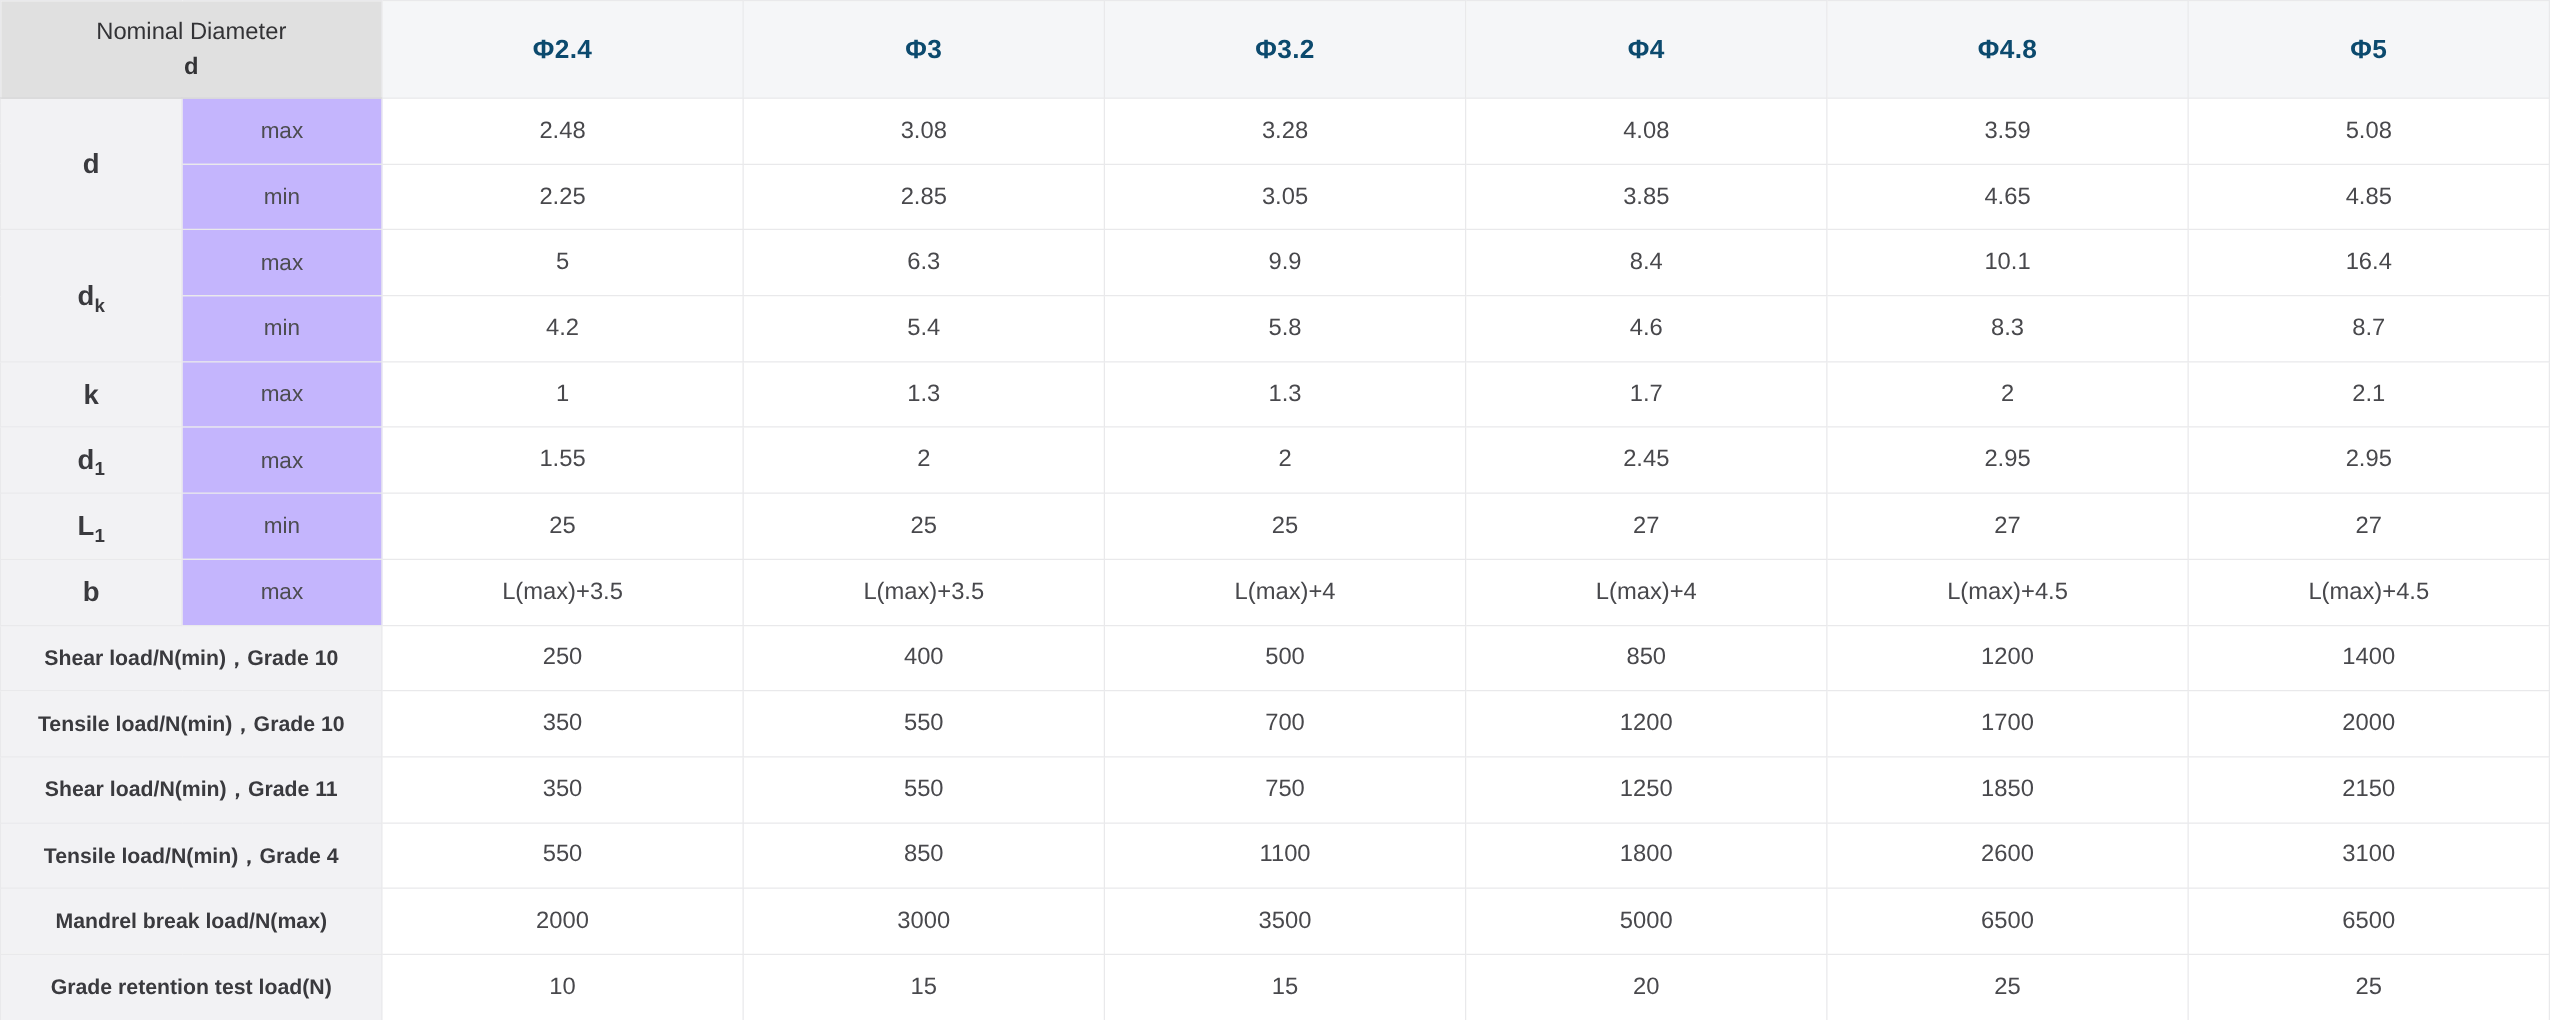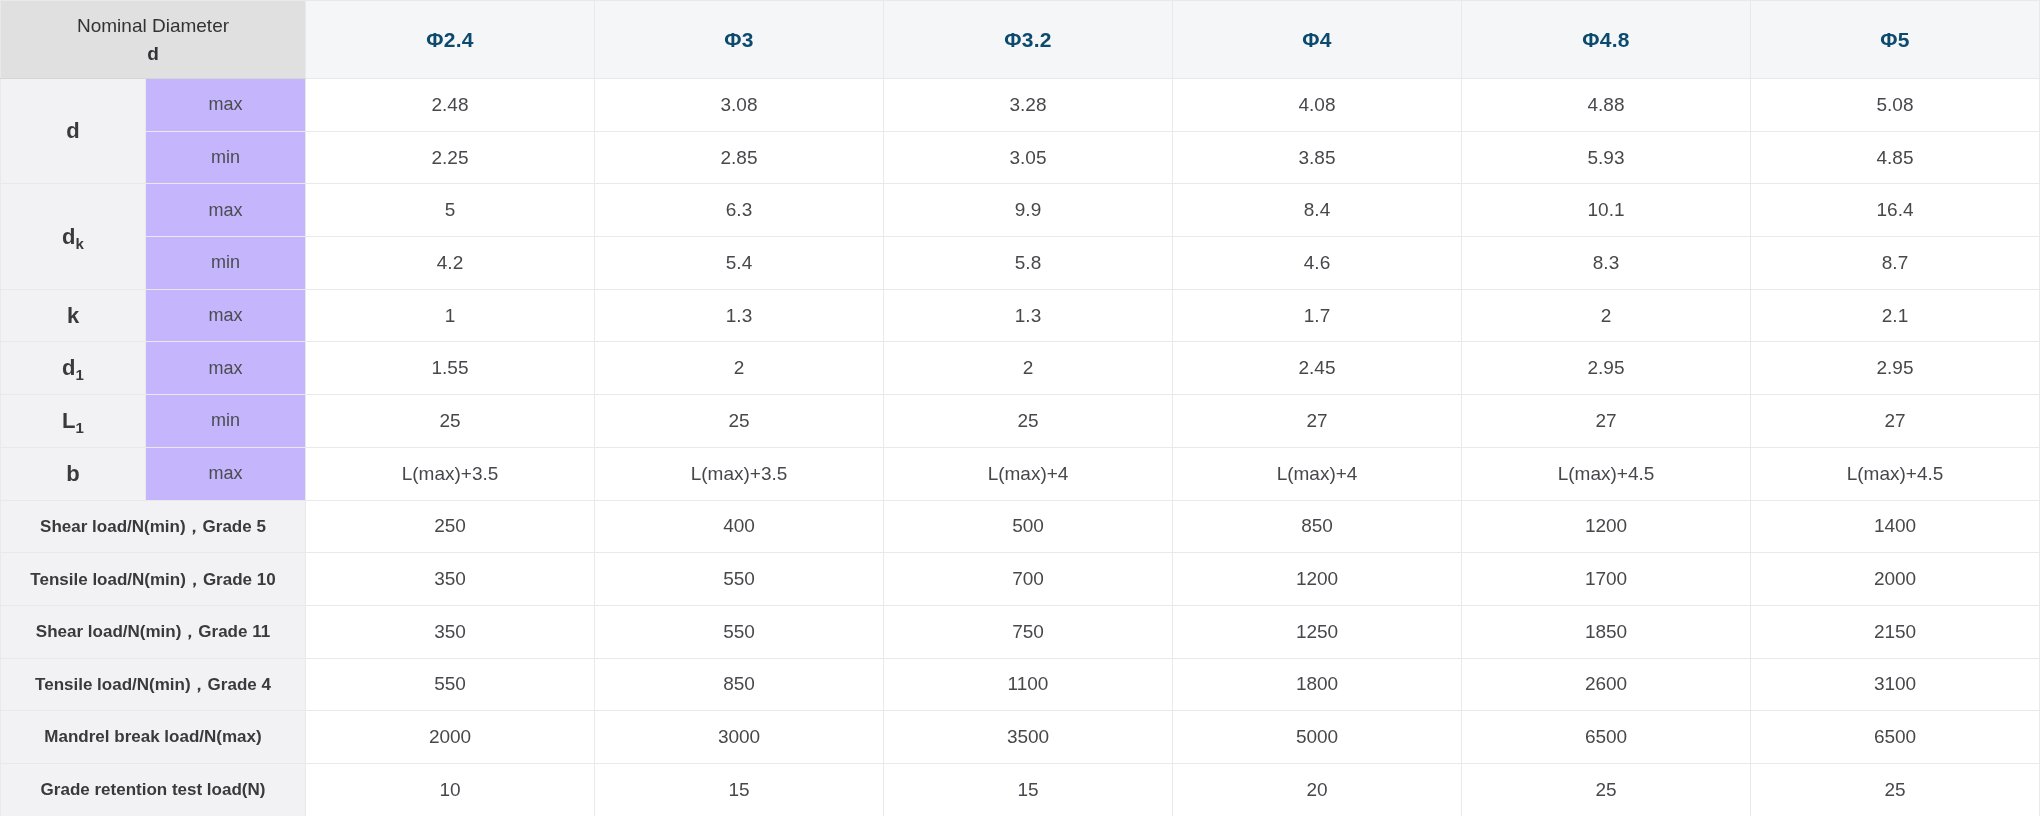--- a/index.html
+++ b/index.html
@@ -109,30 +109,30 @@
       </tr>
   </thead>
   <tbody id="table-body">
       <tr>
         <th class="param" rowspan="2"><span>d</span></th>
         <td class="limit">max</td>
         <td class="val">2.48</td>
         <td class="val">3.08</td>
         <td class="val">3.28</td>
         <td class="val">4.08</td>
-        <td class="val">4.88</td>
+        <td class="val">3.59</td>
         <td class="val">5.08</td>
       </tr>
       <tr>
         <td class="limit">min</td>
         <td class="val">2.25</td>
         <td class="val">2.85</td>
         <td class="val">3.05</td>
         <td class="val">3.85</td>
-        <td class="val">5.93</td>
+        <td class="val">4.65</td>
         <td class="val">4.85</td>
       </tr>
       <tr>
         <th class="param" rowspan="2"><span>d</span><sub>k</sub></th>
         <td class="limit">max</td>
         <td class="val">5</td>
         <td class="val">6.3</td>
         <td class="val">9.9</td>
         <td class="val">8.4</td>
         <td class="val">10.1</td>
@@ -181,21 +181,21 @@
         <th class="param" rowspan="1"><span>b</span></th>
         <td class="limit">max</td>
         <td class="val">L(max)+3.5</td>
         <td class="val">L(max)+3.5</td>
         <td class="val">L(max)+4</td>
         <td class="val">L(max)+4</td>
         <td class="val">L(max)+4.5</td>
         <td class="val">L(max)+4.5</td>
       </tr>
       <tr>
-        <th class="loadlabel" colspan="2">Shear load/N(min)，Grade 5</th>
+        <th class="loadlabel" colspan="2">Shear load/N(min)，Grade 10</th>
         <td class="val">250</td>
         <td class="val">400</td>
         <td class="val">500</td>
         <td class="val">850</td>
         <td class="val">1200</td>
         <td class="val">1400</td>
       </tr>
       <tr>
         <th class="loadlabel" colspan="2">Tensile load/N(min)，Grade 10</th>
         <td class="val">350</td>

